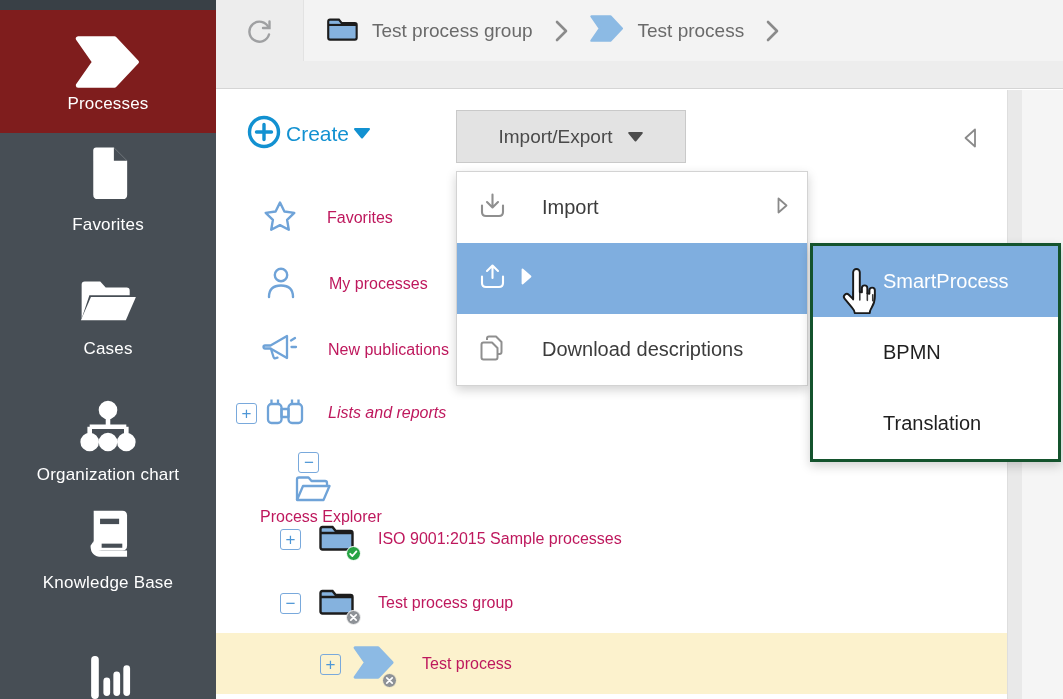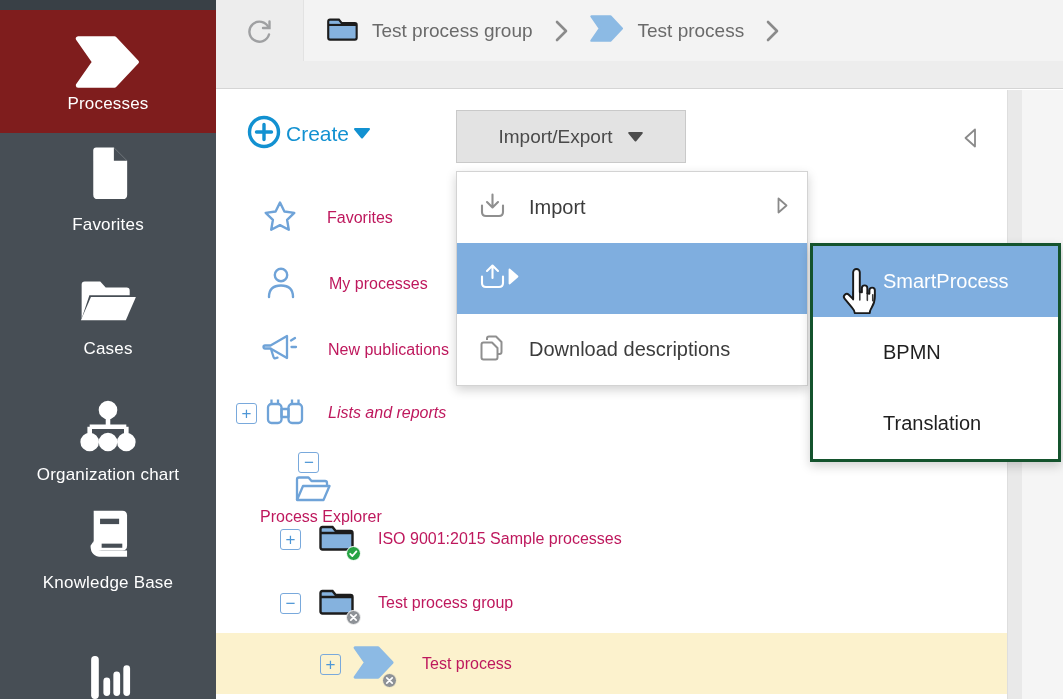--- a/index.html
+++ b/index.html
@@ -40,21 +40,21 @@
   .expand-box { width:21px; height:21px; border:1px solid #79a9dc; border-radius:3px; color:#4d96d6;
                 font-size:17px; line-height:19px; text-align:center; flex:none; cursor:pointer; background:transparent; }
   .expand-plus::before { content:"+"; }
   .expand-minus::before { content:"\2212"; }
   .tree-icon-wrap { position:relative; flex:none; }
   .badge { position:absolute; width:15px; height:15px; border-radius:50%; right:-7px; bottom:-5px; }
   .selected-row { position:absolute; left:216px; top:633px; width:791px; height:61px; background:#fcf2cd; }
   
   .menu { position:absolute; left:456px; top:171px; width:352px; background:#fff; border:1px solid #d3d3d3;
           box-shadow:0 4px 10px rgba(0,0,0,.18); z-index:10; }
-  .menu-item { height:71px; display:flex; align-items:center; padding:0 18px 0 22px; cursor:pointer; }
+  .menu-item { height:71px; display:flex; align-items:center; padding:0 18px 0 22px; cursor:pointer;gap:13px; }
   .menu-item .mi-icon { width:28px; flex:none; }
   .menu-item .mi-label { font-size:20px; color:#3c3c3c; margin-left:22px; flex:1; white-space:nowrap; }
   .menu-item.hl { background:#7faedf; }
   .menu-item.hl .mi-label { color:#fff; }
   .submenu { position:absolute; left:810px; top:243px; width:251px; background:#fff; border:3px solid #14532d;
              box-shadow:0 4px 10px rgba(0,0,0,.18); z-index:11; }
   .submenu-item { height:71px; display:flex; align-items:center; padding-left:70px; cursor:pointer; }
   .submenu-item .smi-label { font-size:20px; color:#1f1f1f; white-space:nowrap; }
   .submenu-item.hl { background:#7faedf; }
   .submenu-item.hl .smi-label { color:#fff; }

